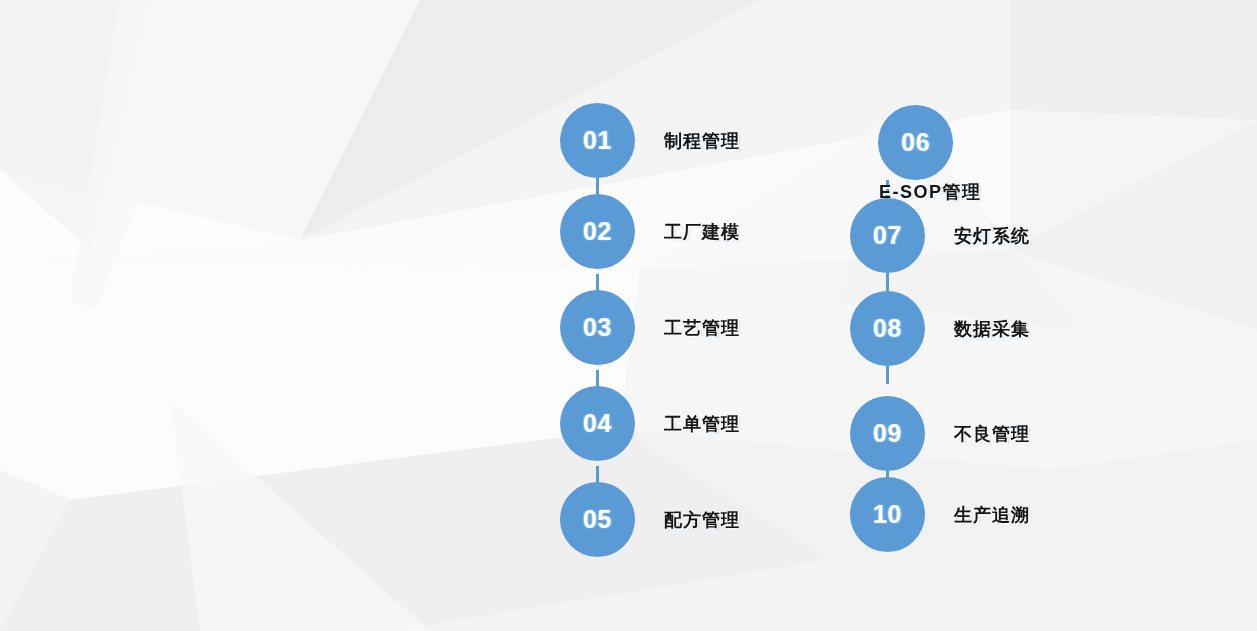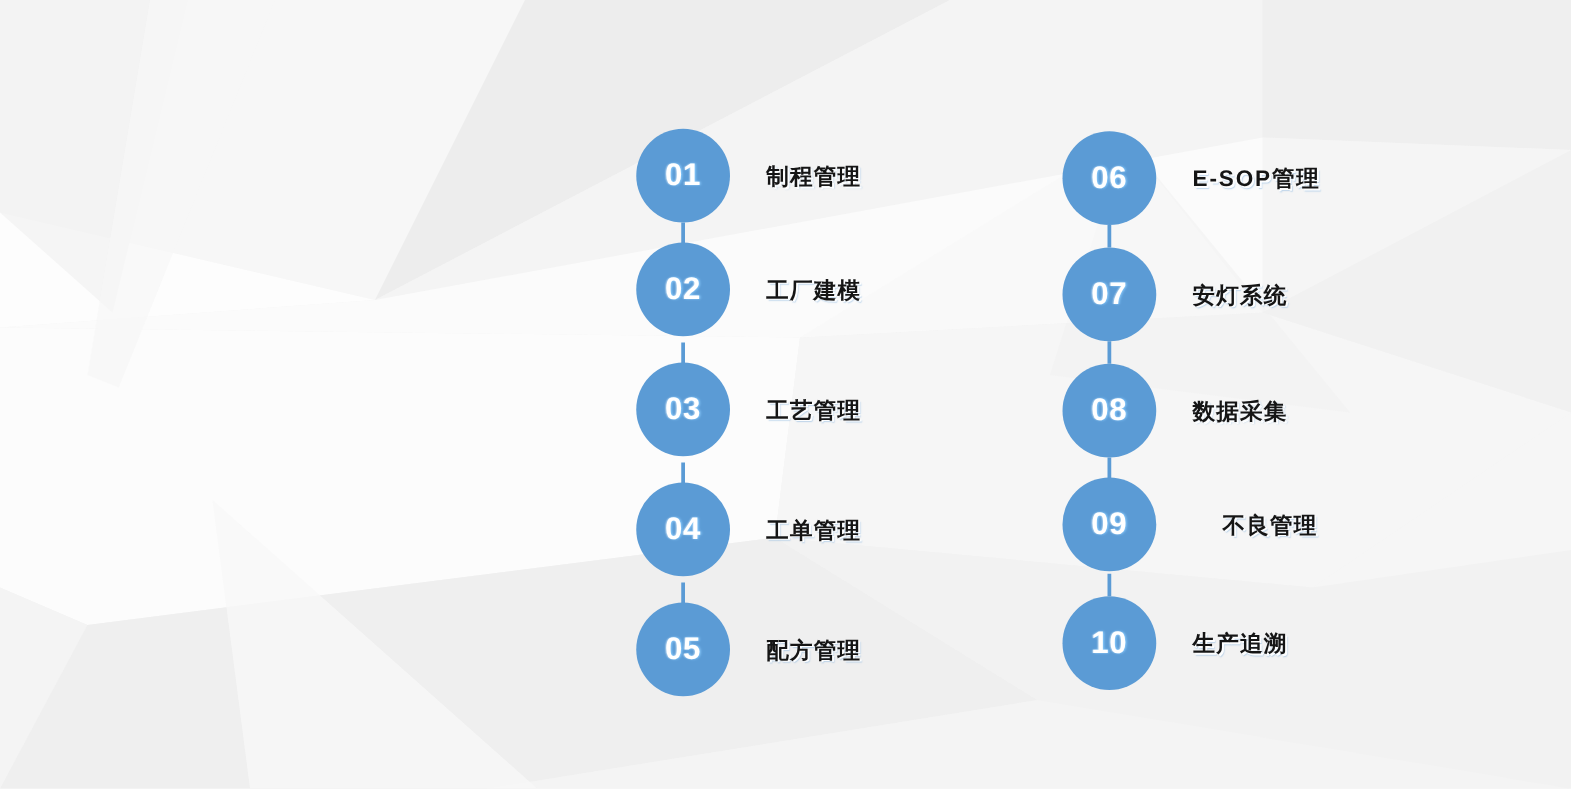--- a/index.html
+++ b/index.html
@@ -47,21 +47,21 @@
     background: linear-gradient(to right, #dcdcdc 0%, #9e9e9e 12%, #8f8f8f 55%, #c9c9c9 100%);
   }
 
   
   .column {
     position: absolute;
     top: 0;
     width: 380px;
     height: 631px;
   }
-  #column-left  { left: 509px; text-align: right; }
+  #column-left  { left: 560px; text-align: right; }
   #column-right { left: 850px; }
 
   .step-row {
     position: absolute;
     left: 0;
     height: 75px;
     display: flex;
     align-items: center;
   }
   .step-circle {
@@ -173,42 +173,42 @@
       <span class="step-label">配方管理</span>
     </div>
   </div>
 
   <div class="column" id="column-right">
     <div class="connector" style="top:180px;height:18px;"></div>
     <div class="connector" style="top:273px;height:18px;"></div>
     <div class="connector" style="top:366px;height:18px;"></div>
     <div class="connector" style="top:459px;height:18px;"></div>
 
-    <div class="step-row" style="top:105px;">
+    <div class="step-row" style="top:105px;flex-direction:column;">
       <div class="step-circle">
         <span class="step-num">06</span>
       </div>
       <span class="step-label latin-mix">E-SOP管理</span>
     </div>
 
     <div class="step-row" style="top:198px;">
       <div class="step-circle">
         <span class="step-num">07</span>
       </div>
       <span class="step-label">安灯系统</span>
     </div>
 
     <div class="step-row" style="top:291px;">
       <div class="step-circle">
         <span class="step-num">08</span>
       </div>
       <span class="step-label">数据采集</span>
     </div>
 
-    <div class="step-row" style="top:382px;gap:24px;">
+    <div class="step-row" style="top:396px;">
       <div class="step-circle">
         <span class="step-num">09</span>
       </div>
       <span class="step-label">不良管理</span>
     </div>
 
     <div class="step-row" style="top:477px;">
       <div class="step-circle">
         <span class="step-num">10</span>
       </div>

